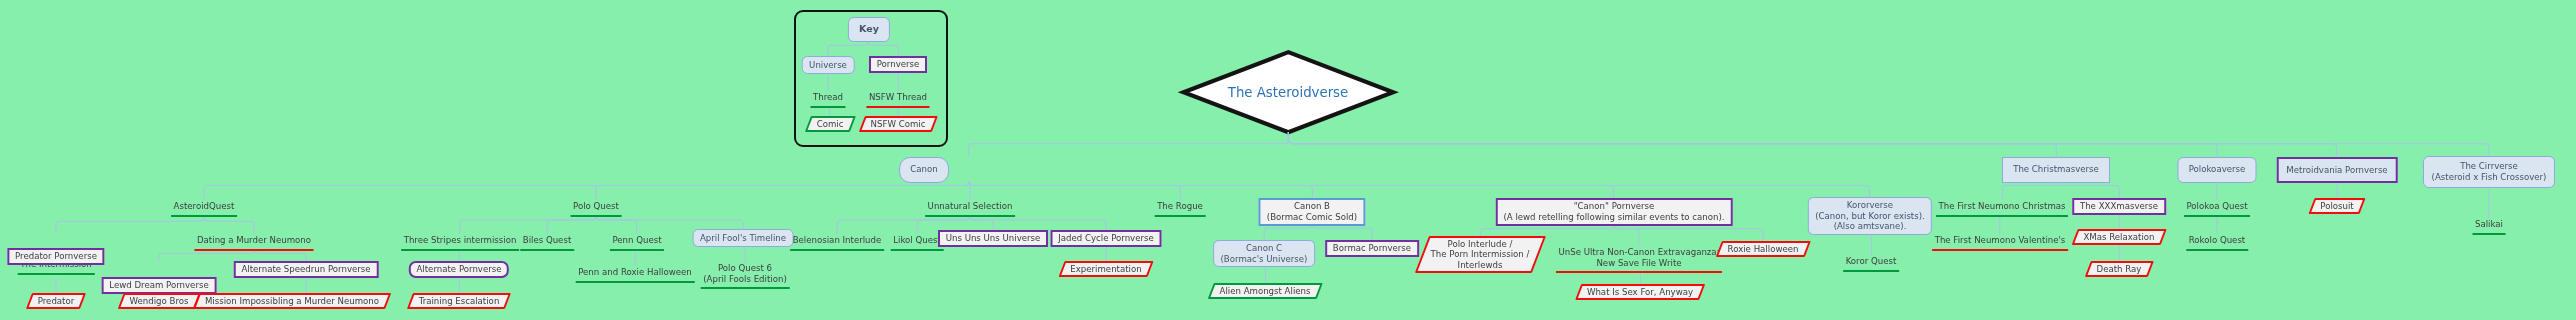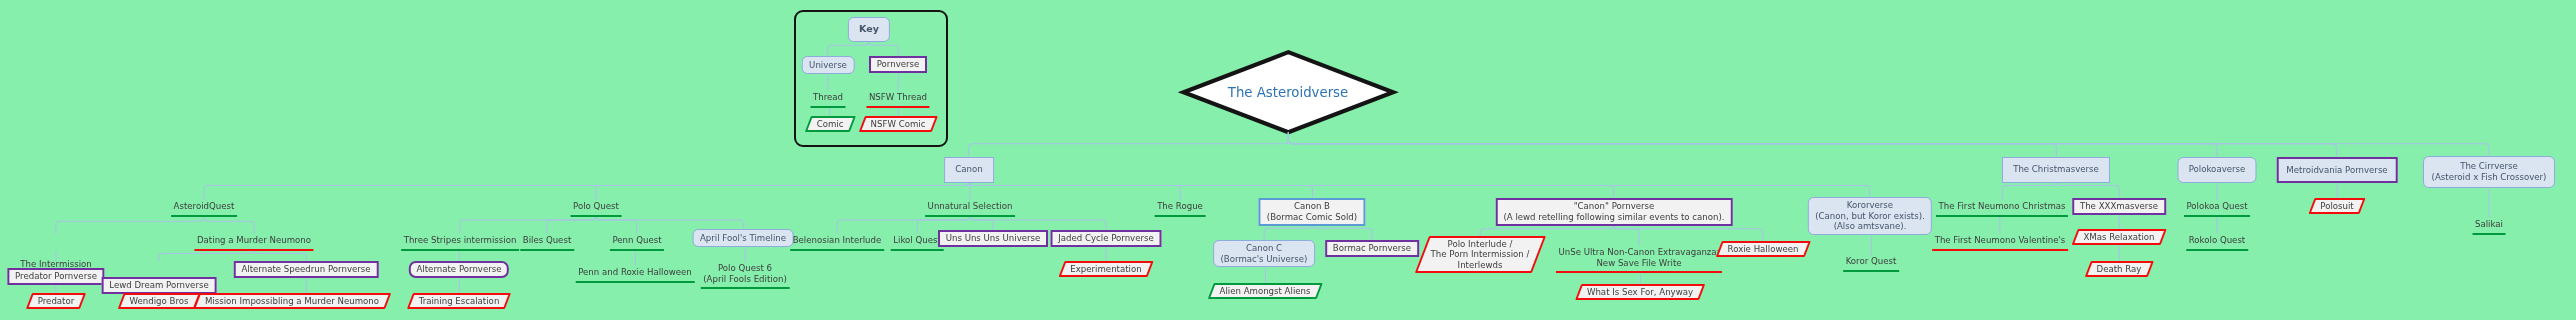--- a/index.html
+++ b/index.html
@@ -168,21 +168,21 @@
       <div class="para-bg"></div>
       <div class="line">Comic</div>
     </div>
     <div class="node para red" style="left: 898px; top: 116px;">
       <div class="para-bg"></div>
       <div class="line">NSFW Comic</div>
     </div>
     <div class="diamond-label" style="left: 1288px; top: 52px; width: 210px; height: 80px;">
       <div class="line">The Asteroidverse</div>
     </div>
-    <div class="node box-blue tall" style="left: 969px; top: 157px;">
+    <div class="node box-blue tall" style="left: 924px; top: 157px; border-radius: 11px;">
       <div class="line">Canon</div>
     </div>
     <div class="node box-blue tall" style="left: 2056px; top: 157px;">
       <div class="line">The Christmasverse</div>
     </div>
     <div class="node box-blue rounded tall" style="left: 2217px; top: 157px;">
       <div class="line">Polokoaverse</div>
     </div>
     <div class="node box-purple blue-fill tall" style="left: 2337px; top: 157px;">
       <div class="line">Metroidvania Pornverse</div>
@@ -215,21 +215,21 @@
       <div class="line">Kororverse</div>
       <div class="line">(Canon, but Koror exists).</div>
       <div class="line">(Also amtsvane).</div>
     </div>
     <div class="node thread green" style="left: 56px; top: 234px; margin-top: 24px;">
       <div class="line">The Intermission</div>
     </div>
     <div class="node thread red" style="left: 254px; top: 234px;">
       <div class="line">Dating a Murder Neumono</div>
     </div>
-    <div class="node box-purple" style="left: 56px; top: 248px; margin-top: 20px;">
+    <div class="node box-purple" style="left: 56px; top: 248px;">
       <div class="line">Predator Pornverse</div>
     </div>
     <div class="node para red" style="left: 56px; top: 293px;">
       <div class="para-bg"></div>
       <div class="line">Predator</div>
     </div>
     <div class="node box-purple" style="left: 159px; top: 257px; margin-top: 20px;">
       <div class="line">Lewd Dream Pornverse</div>
     </div>
     <div class="node para red" style="left: 159px; top: 293px;">

